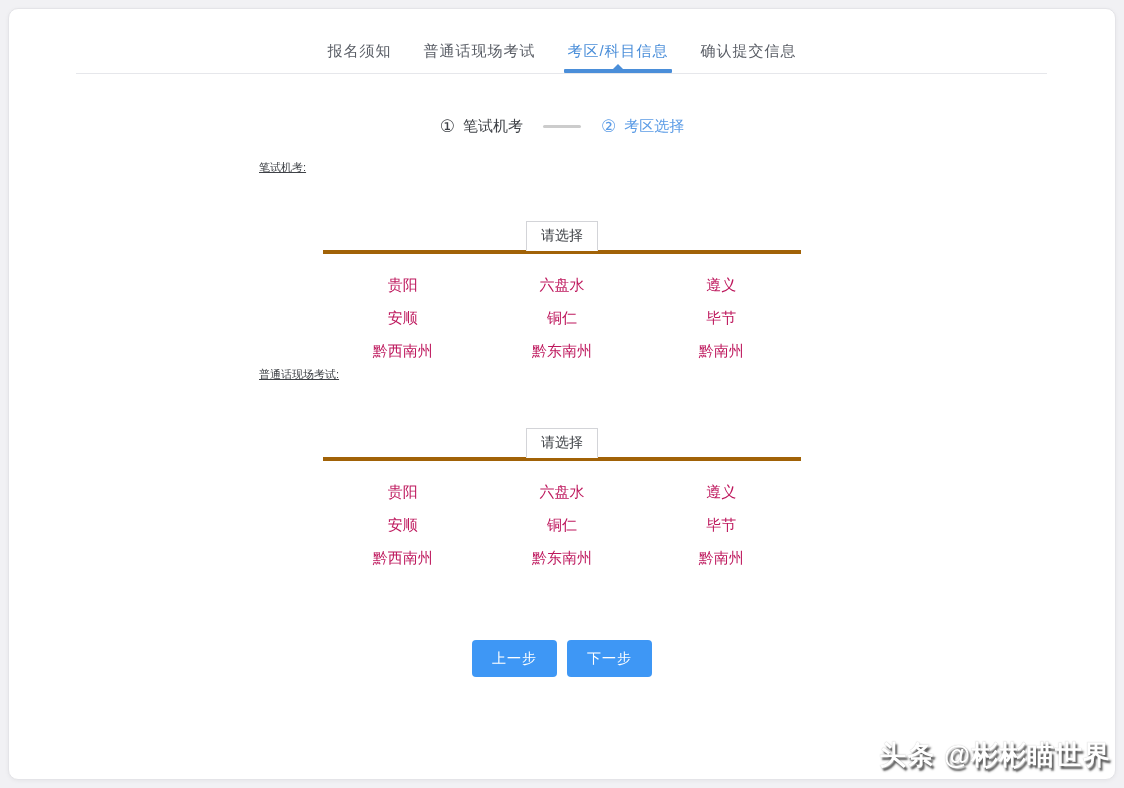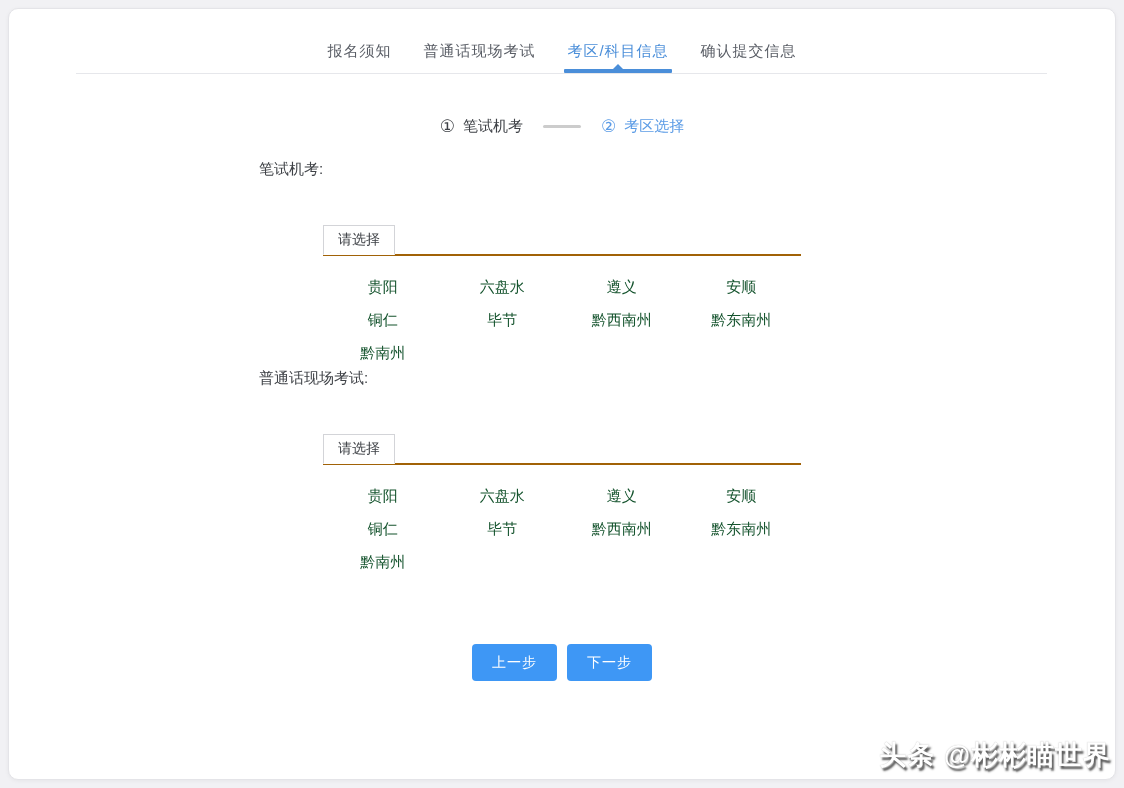--- a/index.html
+++ b/index.html
@@ -47,33 +47,33 @@
   }
   .step { display: inline-flex; align-items: center; }
   .step-num { font-size: 17px; margin-right: 8px; font-family: "DejaVu Sans", sans-serif; }
   .step.active { color: var(--step_active_blue, #5c9ce6); }
   .step-dash {
     width: 38px; height: 3px; background: var(--line_gray, #cccccc);
     border-radius: 2px; margin: 0 20px;
   }
 
   
-  .section-label { margin-left: 250px; font-size: 15px; color: #3f4247; }
+  .section-label { margin-left: 250px; font-size: 11px; color: #3f4247; text-decoration: underline; }
   .section-1 { margin-top: 24px; }
   .section-2 { }
   .select-area { margin-left: 314px; width: 478px; margin-top: 46px; }
-  .select-tabbar { border-bottom: 2px solid #a16207; }
+  .select-tabbar { border-bottom: 4px solid #a16207; text-align: center; }
   .select-tab {
     display: inline-block; padding: 5px 14px; font-size: 14px; color: #3f4247;
     background: #fff; border: 1px solid #d3d4d8; border-bottom: 1px solid #fff;
     margin-bottom: -1px; position: relative; cursor: pointer;
   }
   .option-grid {
-    display: grid; grid-template-columns: repeat(4, 1fr);
-    padding-top: 14px; font-size: 15px; color: #14532d;
+    display: grid; grid-template-columns: repeat(3, 1fr);
+    padding-top: 14px; font-size: 15px; color: #be185d;
   }
   .option { text-align: center; height: 33px; line-height: 33px; cursor: pointer; }
 
   
   .button-row { display: flex; justify-content: center; gap: 10px; margin-top: 66px; }
   .btn {
     width: 85px; height: 37px;
     background: var(--accent_blue, #3e97f5); color: #ffffff;
     border: none; border-radius: 4px; font-size: 14px; cursor: pointer;
     font-family: inherit; letter-spacing: 1px;

